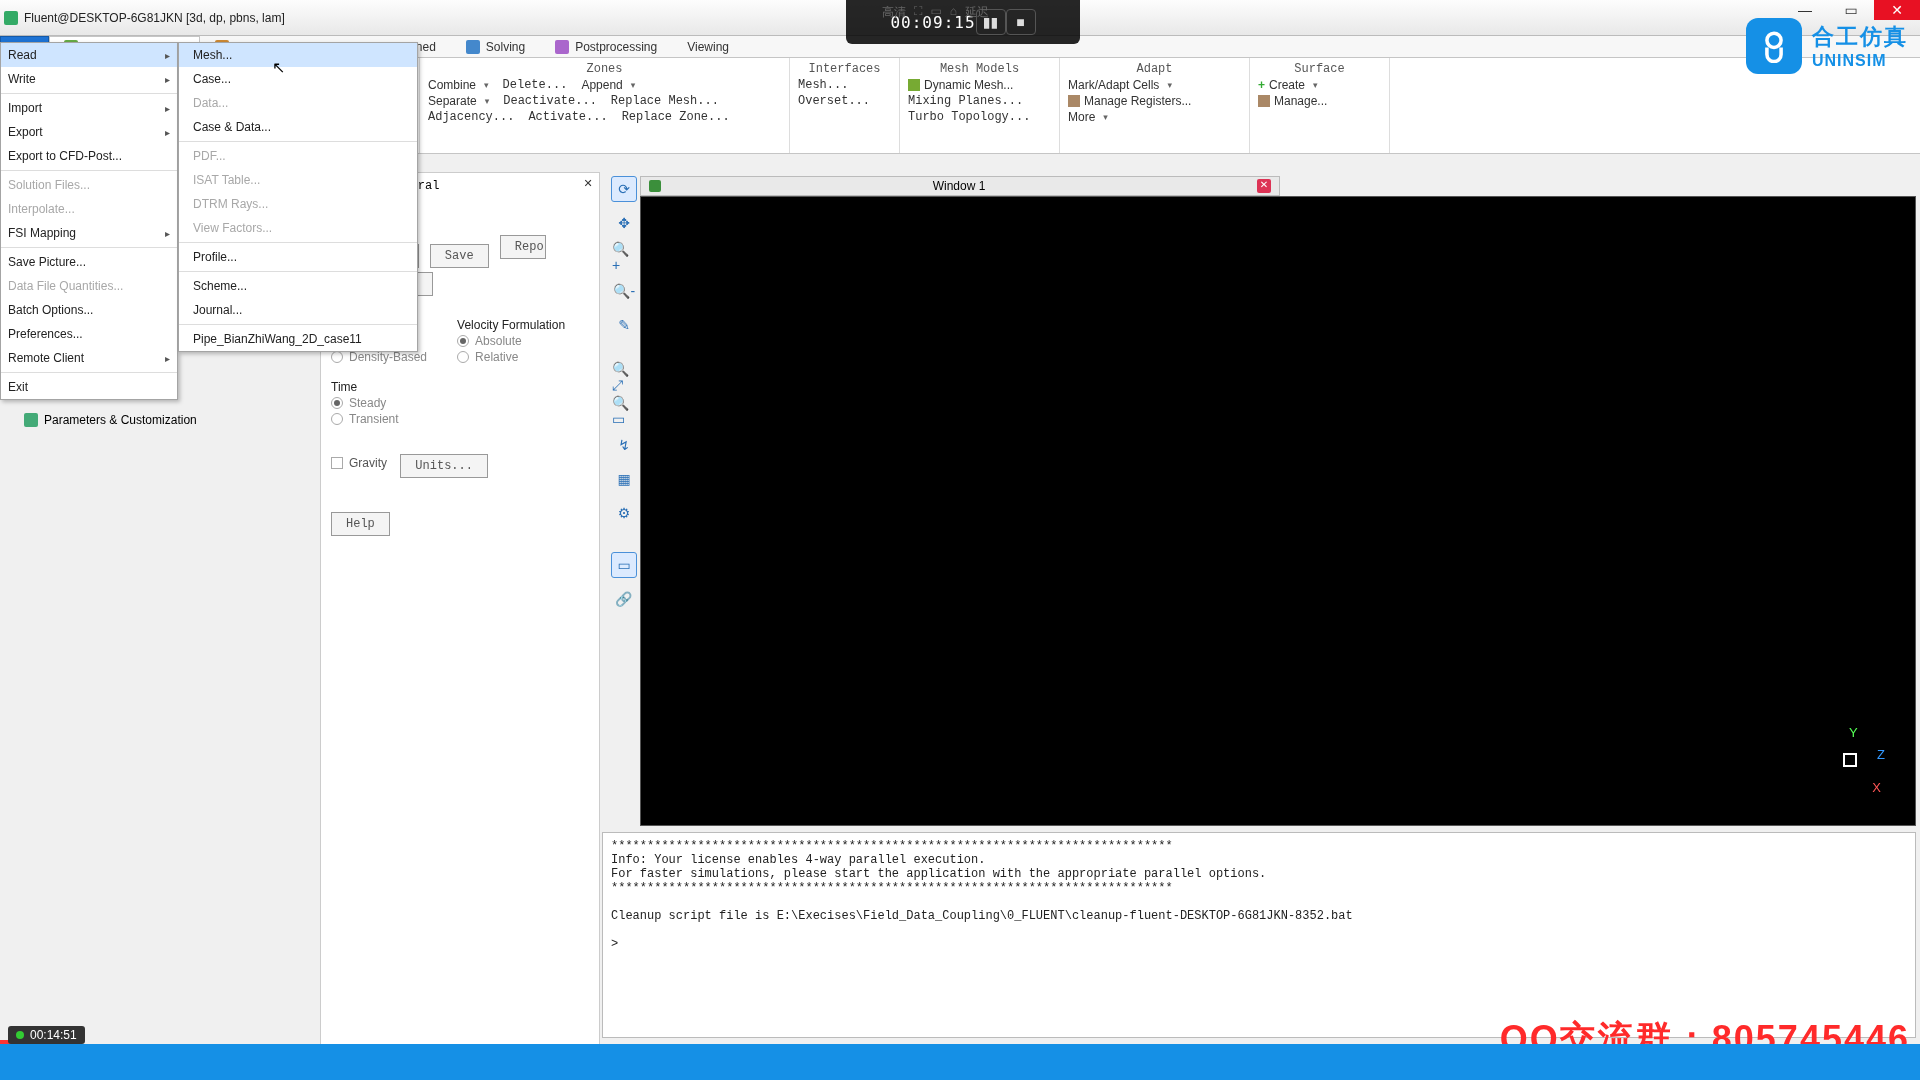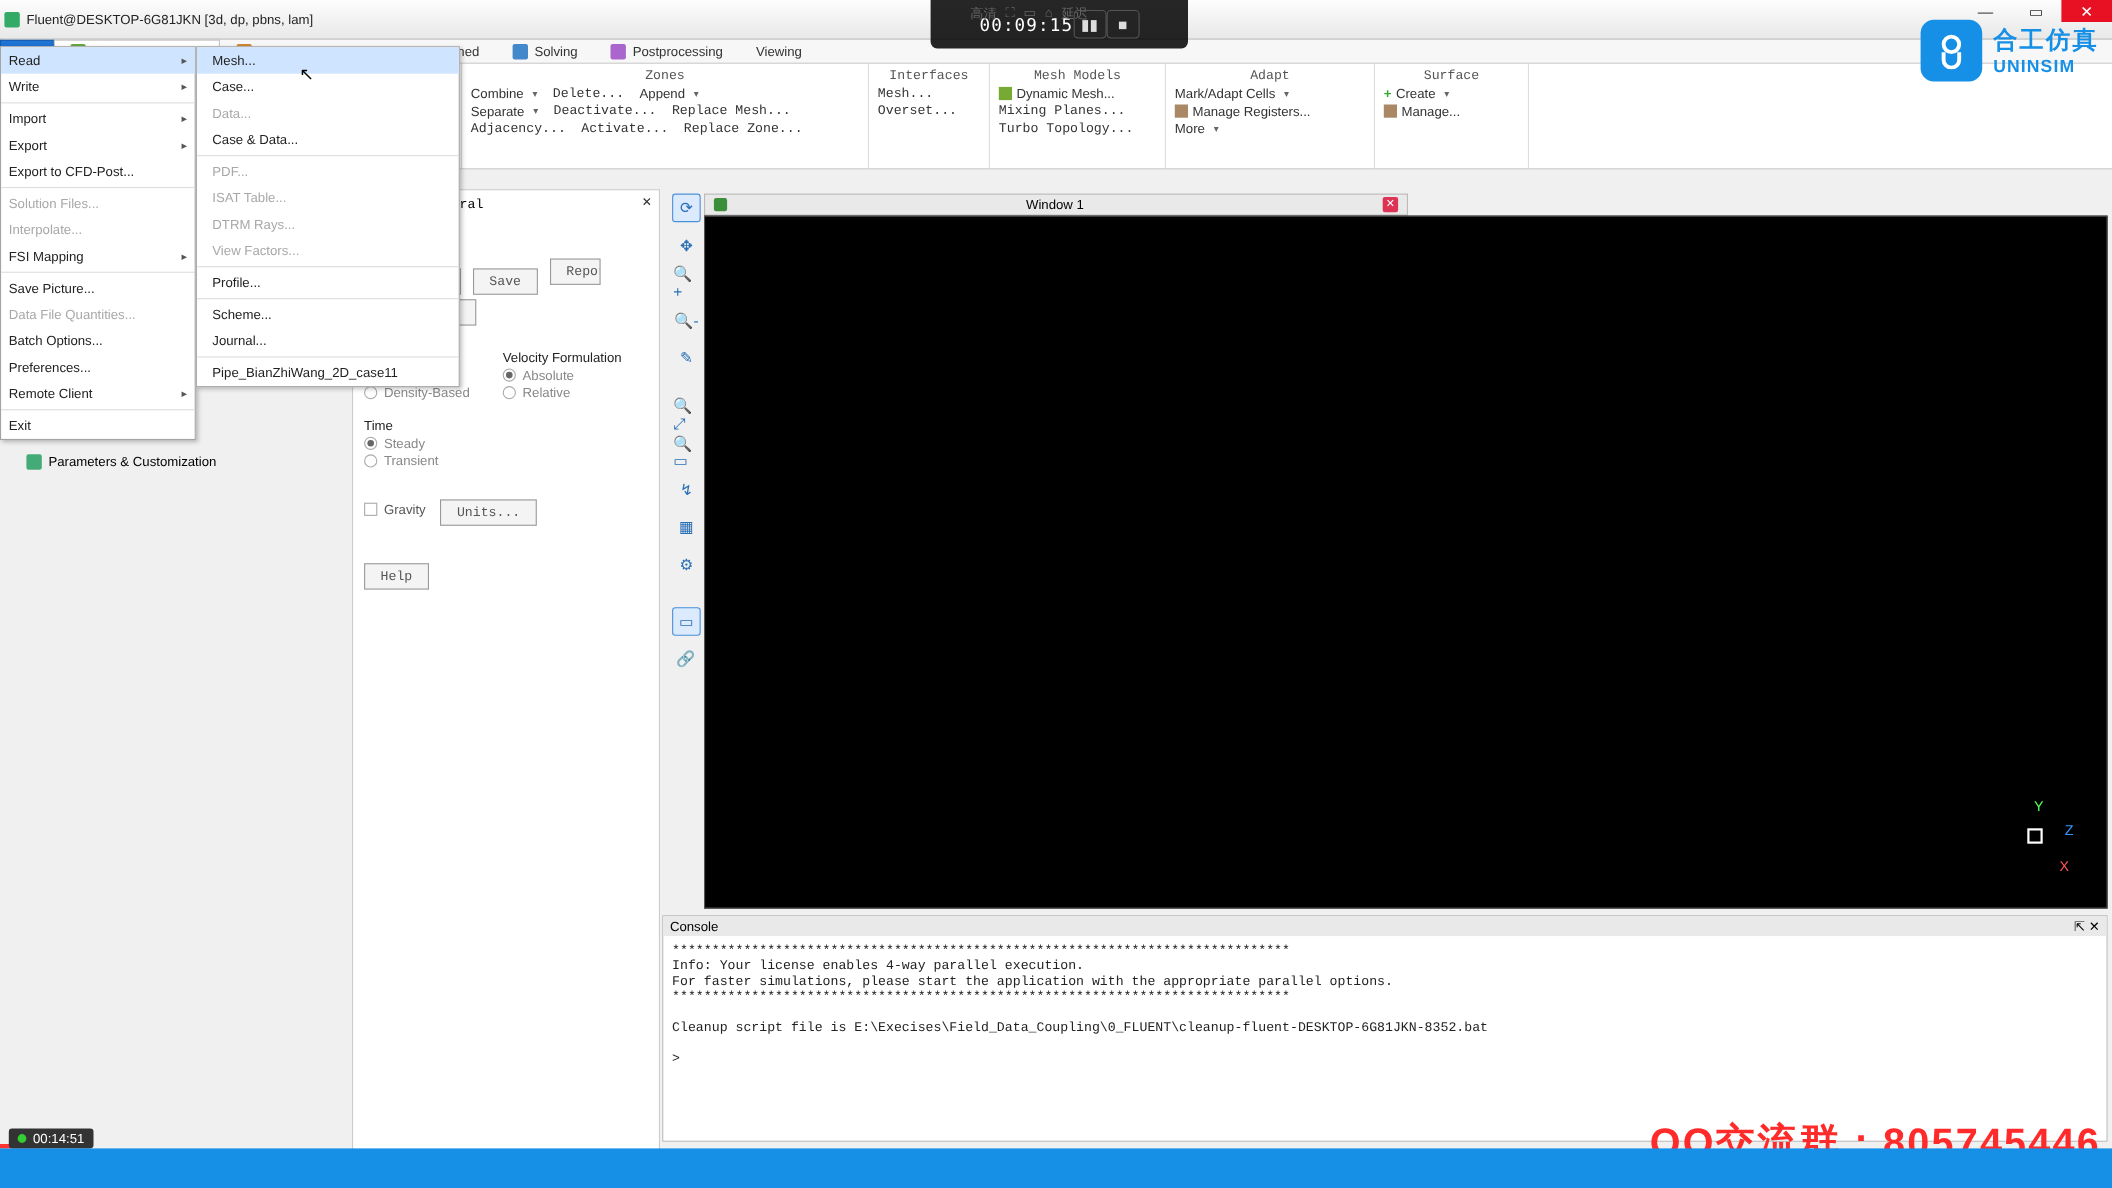--- a/index.html
+++ b/index.html
@@ -433,24 +433,20 @@
 <div class="viewport">
   <div class="axis3d">
     <div class="cube"></div>
     <span class="y">Y</span>
       <span class="z">Z</span>
       <span class="x">X</span>
   </div>
 </div>
 
 <div class="console">
-  <div class="chead">
-    <span>Console</span>
-    <span><span>⇱</span> <span>✕</span></span>
-  </div>
   <pre>******************************************************************************
 Info: Your license enables 4-way parallel execution.
 For faster simulations, please start the application with the appropriate parallel options.
 ******************************************************************************
 
 Cleanup script file is E:\Execises\Field_Data_Coupling\0_FLUENT\cleanup-fluent-DESKTOP-6G81JKN-8352.bat
 
 &gt; </pre>
 </div>
 

